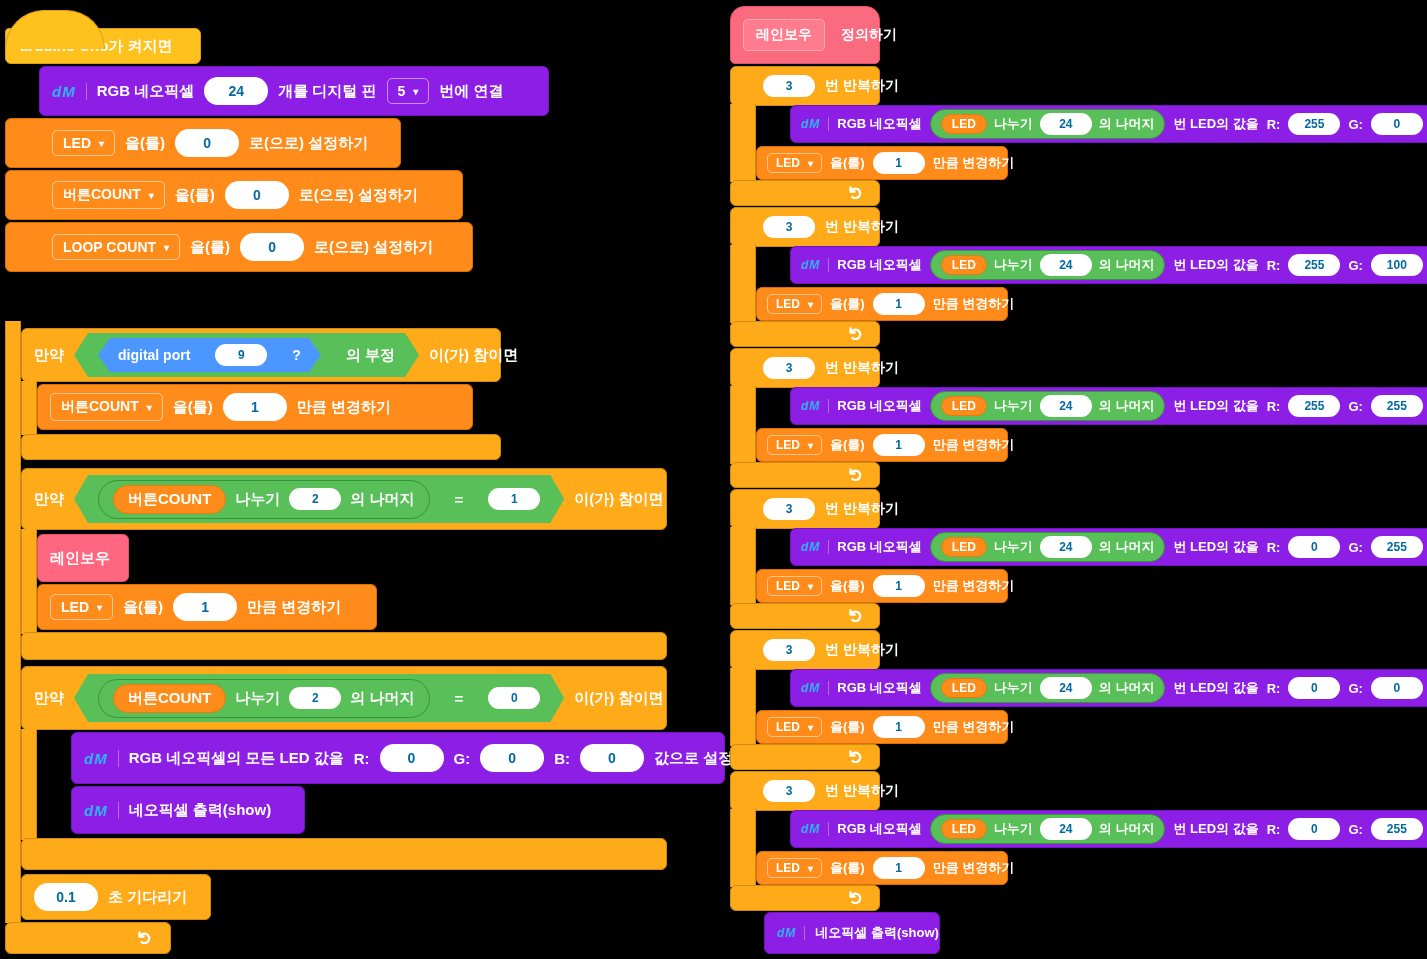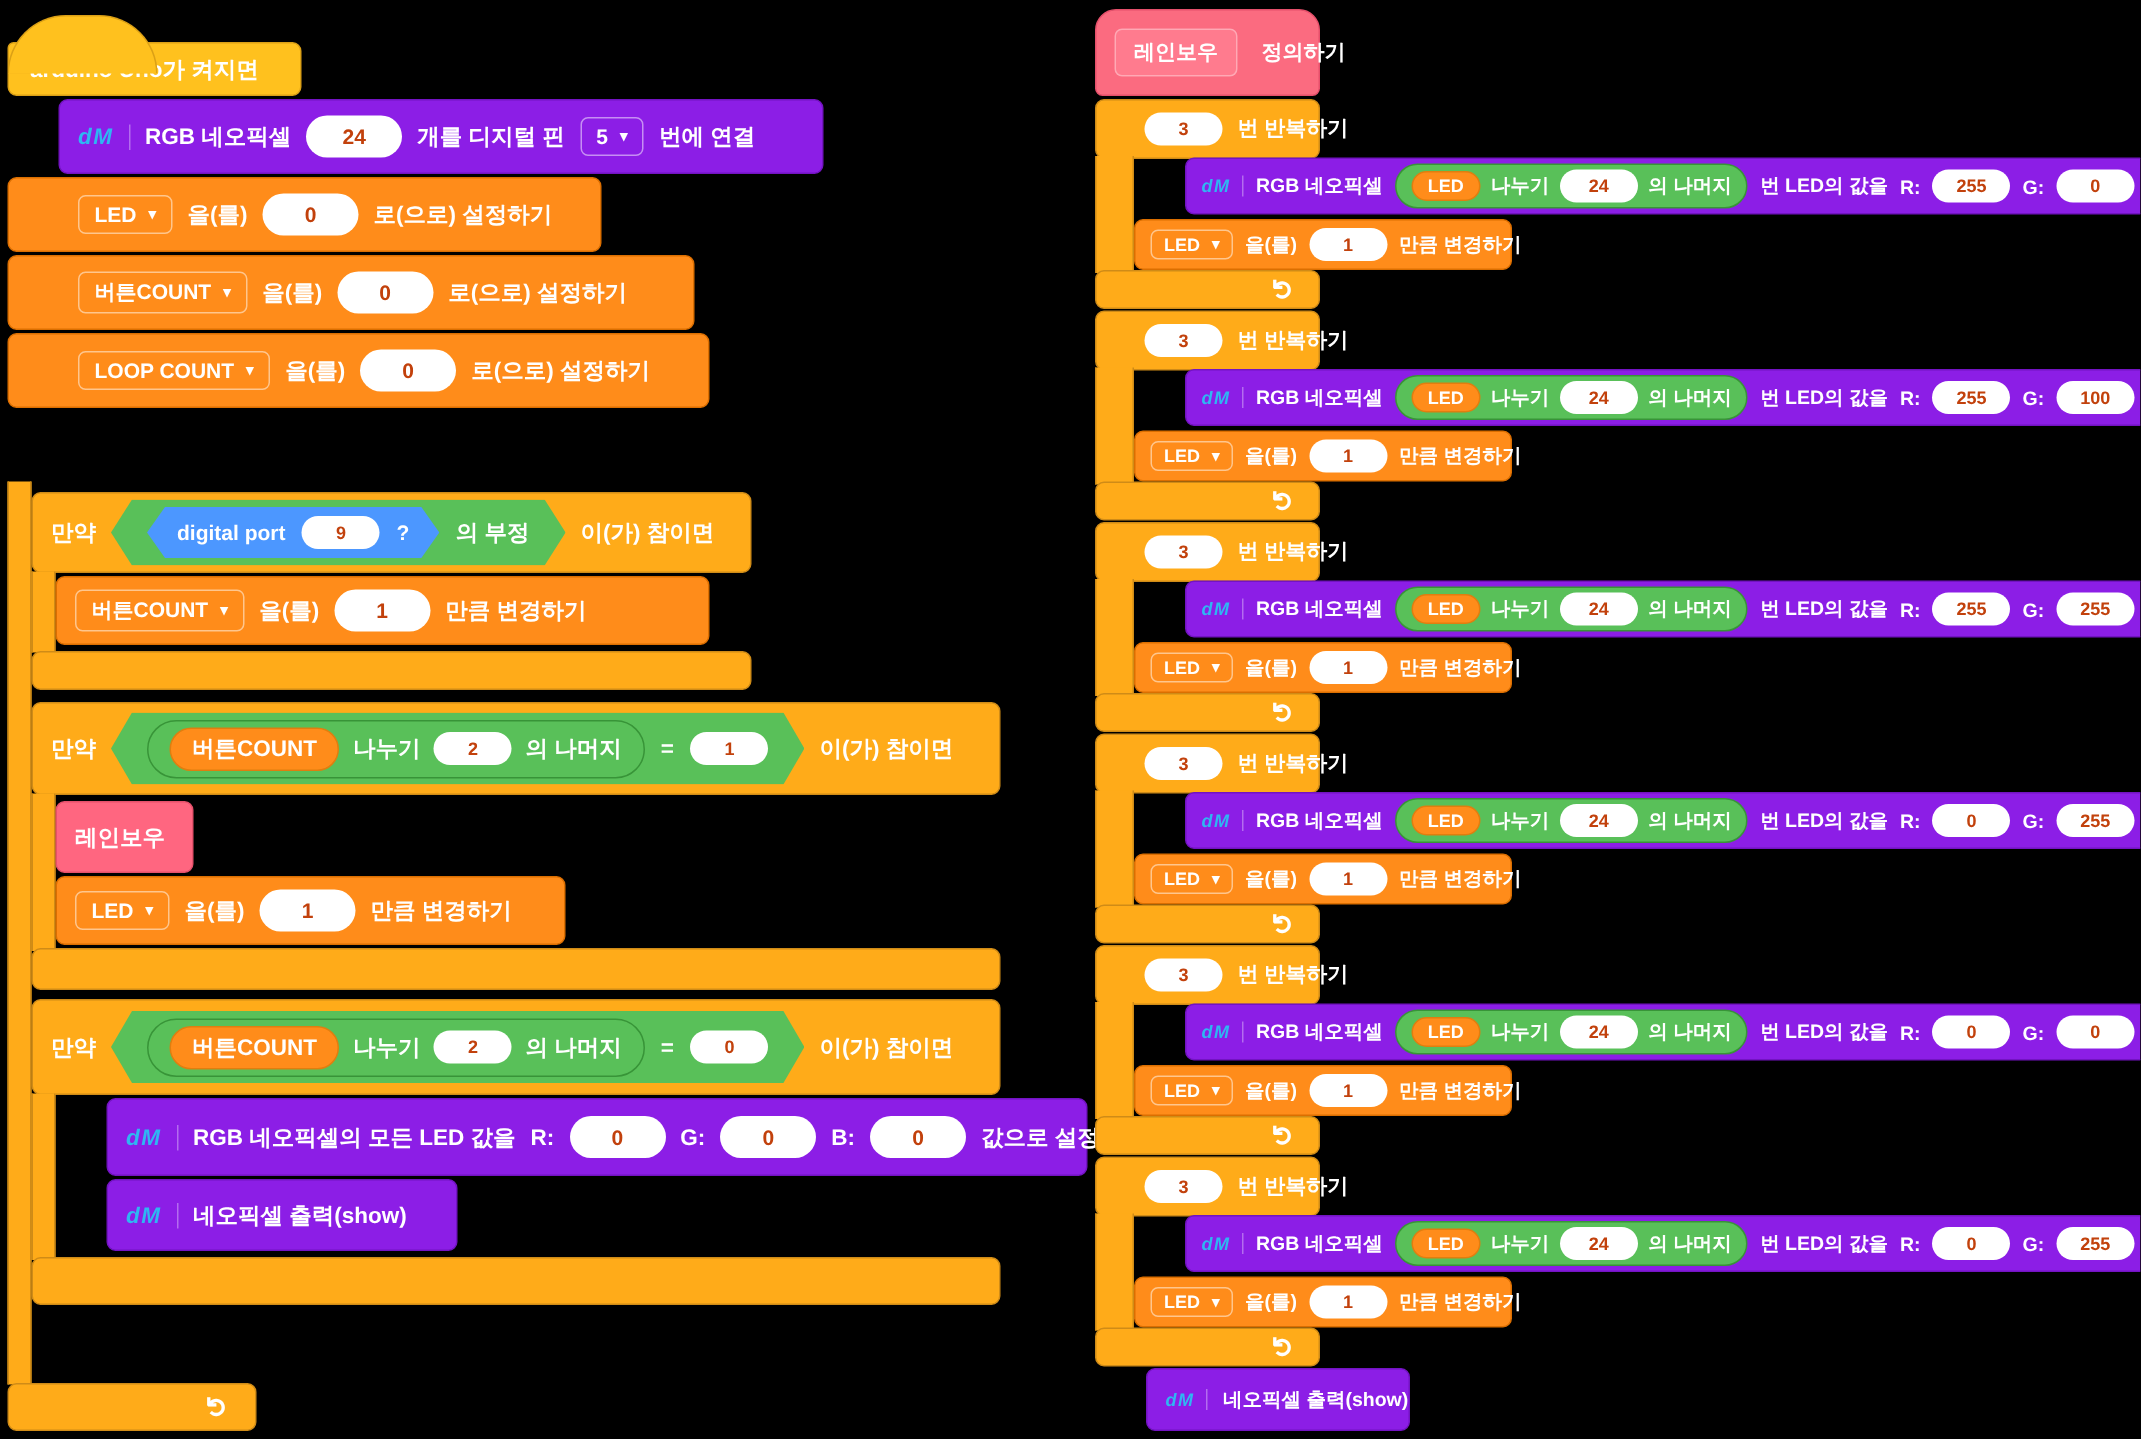--- a/index.html
+++ b/index.html
@@ -13,28 +13,28 @@
   .purple{background:#8C1EE6;border:1px solid #7313C2;margin-left:34px;}
   .pink{background:#FF6680;border:1px solid #E6506B;}
   .arm{position:absolute;box-sizing:border-box;}
   .arm.gold{border-top:none;border-bottom:none;}
   .hat{background:#FFC11E;border:1px solid #DBA016;border-radius:4px 6px 6px 6px;
        padding:0 14px;font-size:15px;}
   .hat::before{content:"";position:absolute;top:-19px;left:-1px;width:98px;height:38px;
        background:#FFC11E;border:1px solid #DBA016;border-bottom:none;
        border-radius:50px 50px 0 0;}
   .oval{display:inline-flex;align-items:center;justify-content:center;background:#fff;
-        color:#c2410c;border-radius:999px;min-width:44px;height:28px;padding:0 10px;
+        color:#0369a1;border-radius:999px;min-width:44px;height:28px;padding:0 10px;
         font-size:14px;font-weight:600;}
   .oval.sm{min-width:36px;height:22px;font-size:12px;padding:0 8px;}
   .dropdown{display:inline-flex;align-items:center;gap:8px;border:1px solid rgba(255,255,255,.5);
         border-radius:5px;padding:4px 10px;font-size:14px;}
   .dropdown.sm{padding:2px 8px;font-size:12px;}
   .dd-arrow{font-size:10px;}
-  .hex{display:inline-flex;align-items:center;gap:11px;padding:0 24px;height:44px;
+  .hex{display:inline-flex;align-items:center;gap:25px;padding:0 24px;height:44px;
        background:#59C059;font-size:15px;
        clip-path:polygon(14px 0,calc(100% - 14px) 0,100% 50%,calc(100% - 14px) 100%,14px 100%,0 50%);}
   .hex.blue{background:#4C97FF;height:34px;padding:0 20px;font-size:14px;
        clip-path:polygon(12px 0,calc(100% - 12px) 0,100% 50%,calc(100% - 12px) 100%,12px 100%,0 50%);}
   .green-reporter{display:inline-flex;align-items:center;gap:9px;background:#59C059;
        border:1px solid #389438;border-radius:999px;padding:4px 14px;font-size:15px;}
   .green-reporter.sm{gap:7px;padding:3px 10px;font-size:13px;}
   .orange-pill{display:inline-flex;align-items:center;background:#FF8C1A;border:1px solid #E07E0F;
        border-radius:999px;padding:4px 14px;font-size:15px;color:#fff;}
   .orange-pill.sm{padding:2px 10px;font-size:12px;}
@@ -187,20 +187,24 @@
     <span class="lbl">B:</span>
     <span class="oval">0</span>
     <span class="lbl">값으로 설정</span>
   </div>
   <div class="block purple row" style="left:37px;top:786px;width:234px;height:48px">
     <span class="ext-icon">dM</span>
     <span class="lbl">네오픽셀 출력(show)</span>
   </div>
   <div class="block gold" style="left:21px;top:838px;width:646px;height:32px"></div>
 
+  <div class="block gold row" style="left:21px;top:874px;width:190px;height:46px">
+    <span class="oval">0.1</span>
+    <span class="lbl">초 기다리기</span>
+  </div>
 
   <div class="block gold" style="left:5px;top:922px;width:166px;height:32px;justify-content:flex-end;padding:0 18px">
     <span class="loop-arrow">↻</span>
   </div>
 
   <div class="block define-hat">
     <span class="define-proto">
       <span>레인보우</span>
     </span>
     <span class="lbl">정의하기</span>

